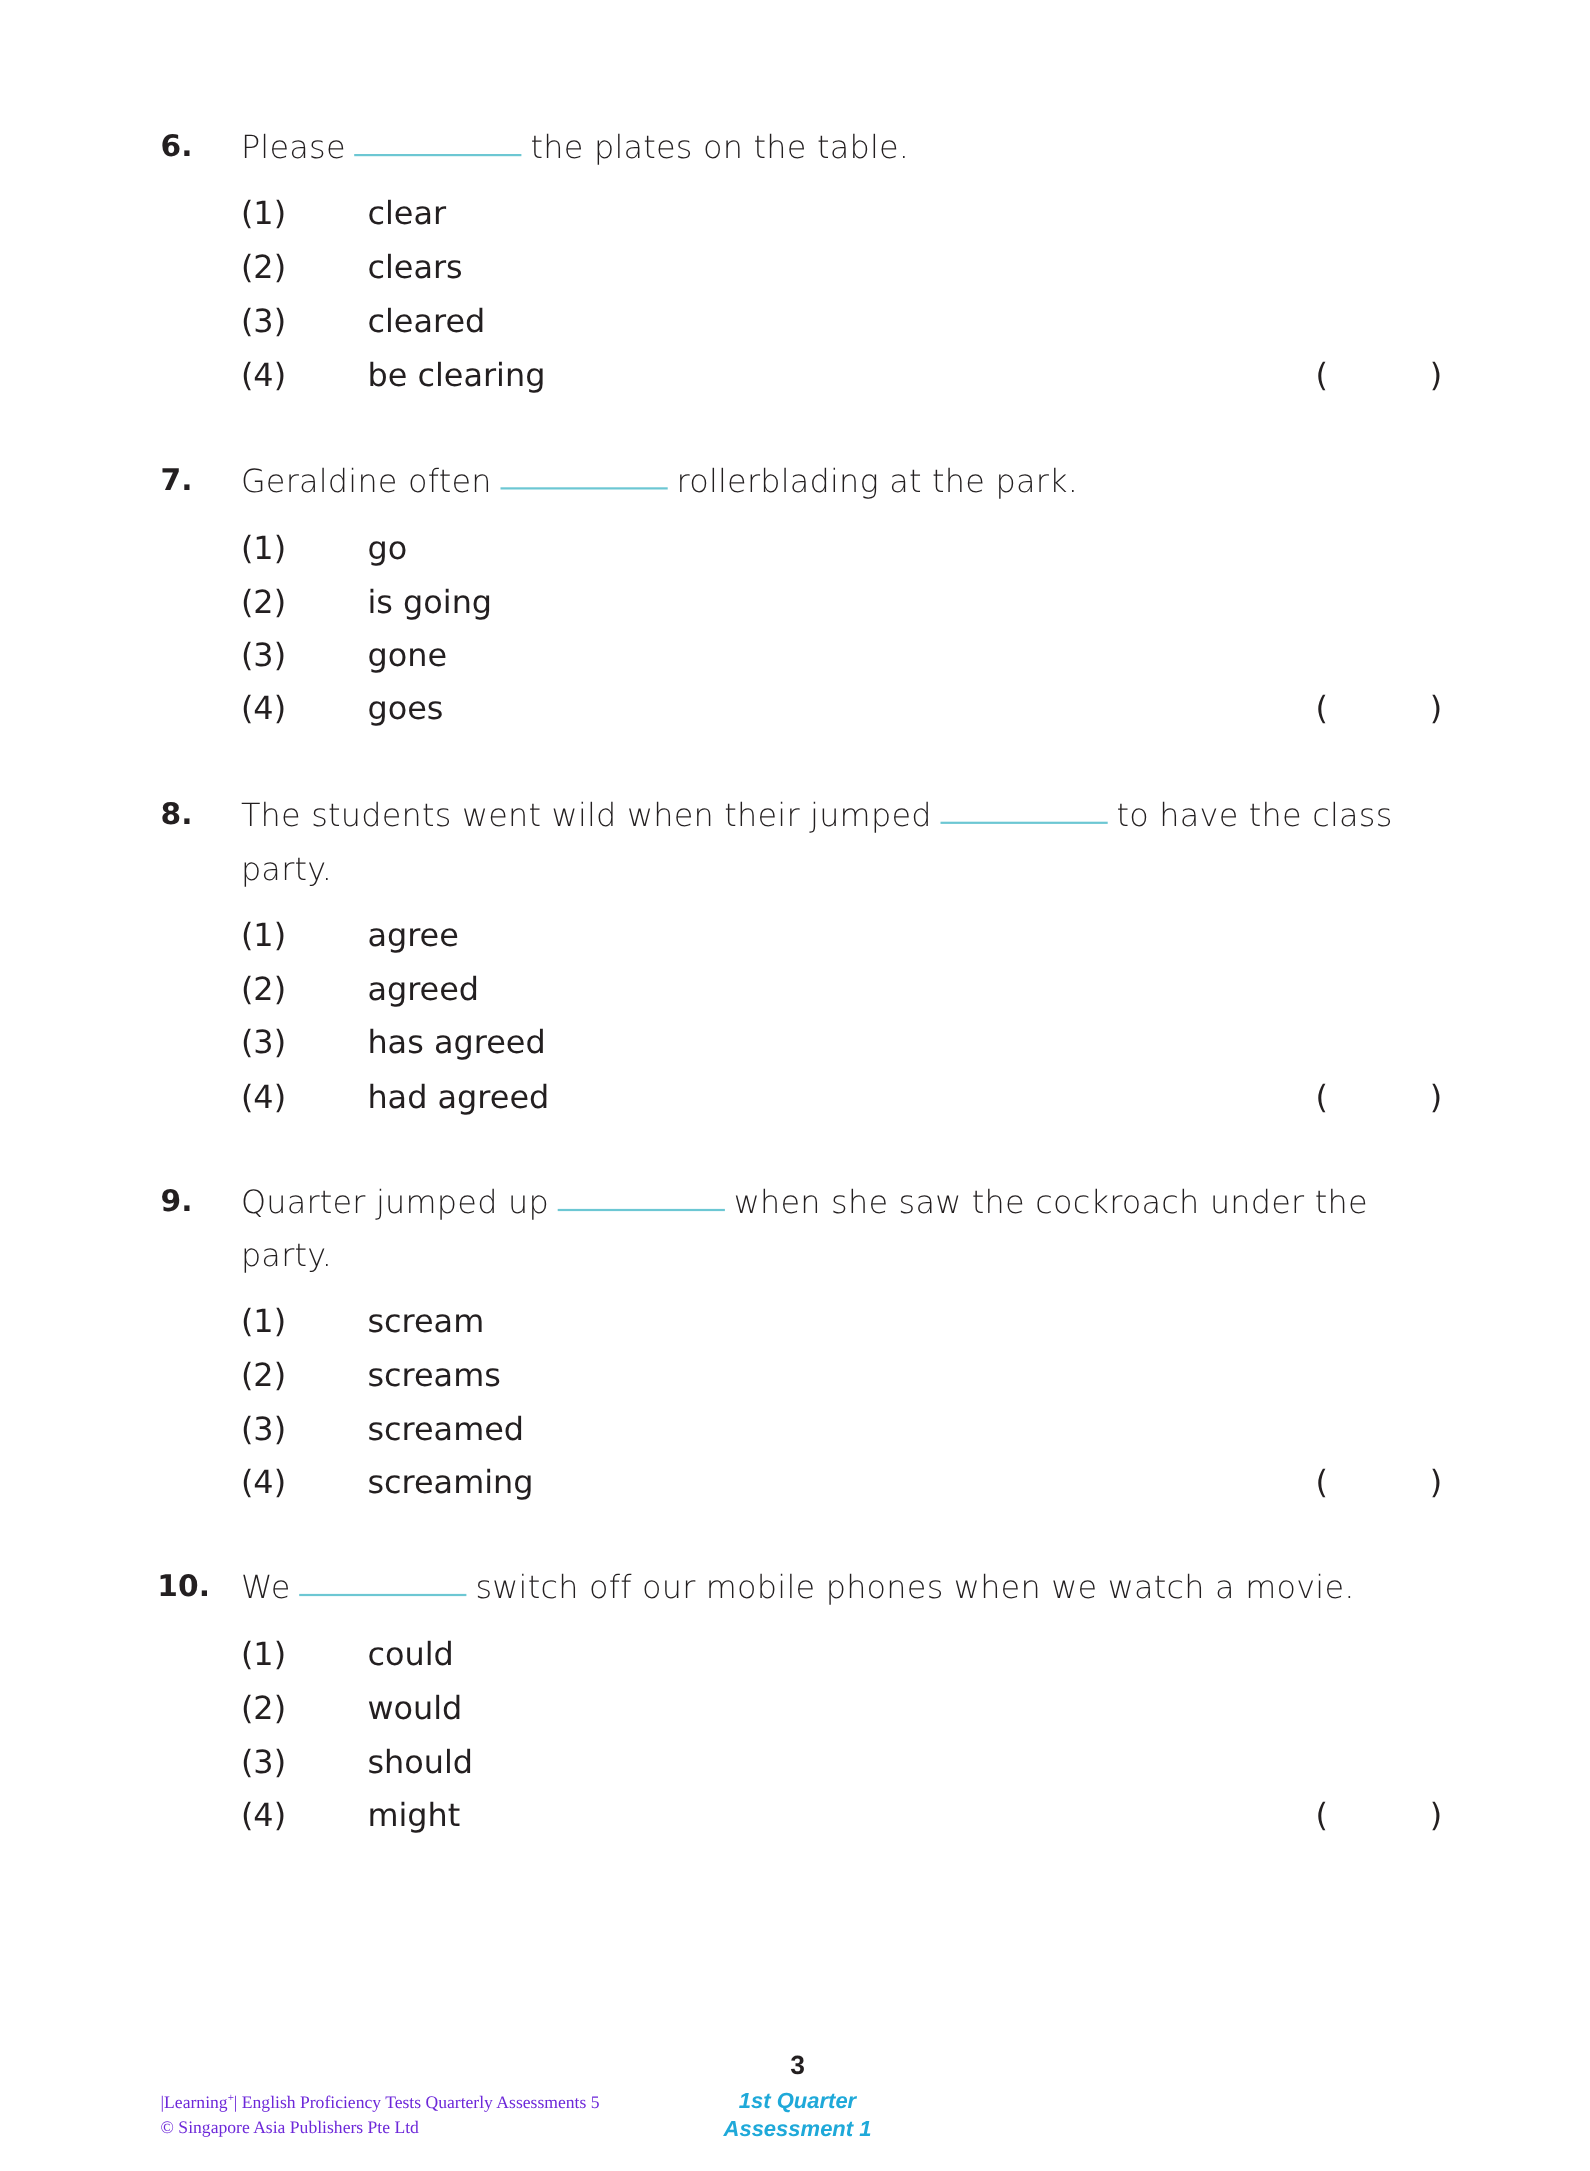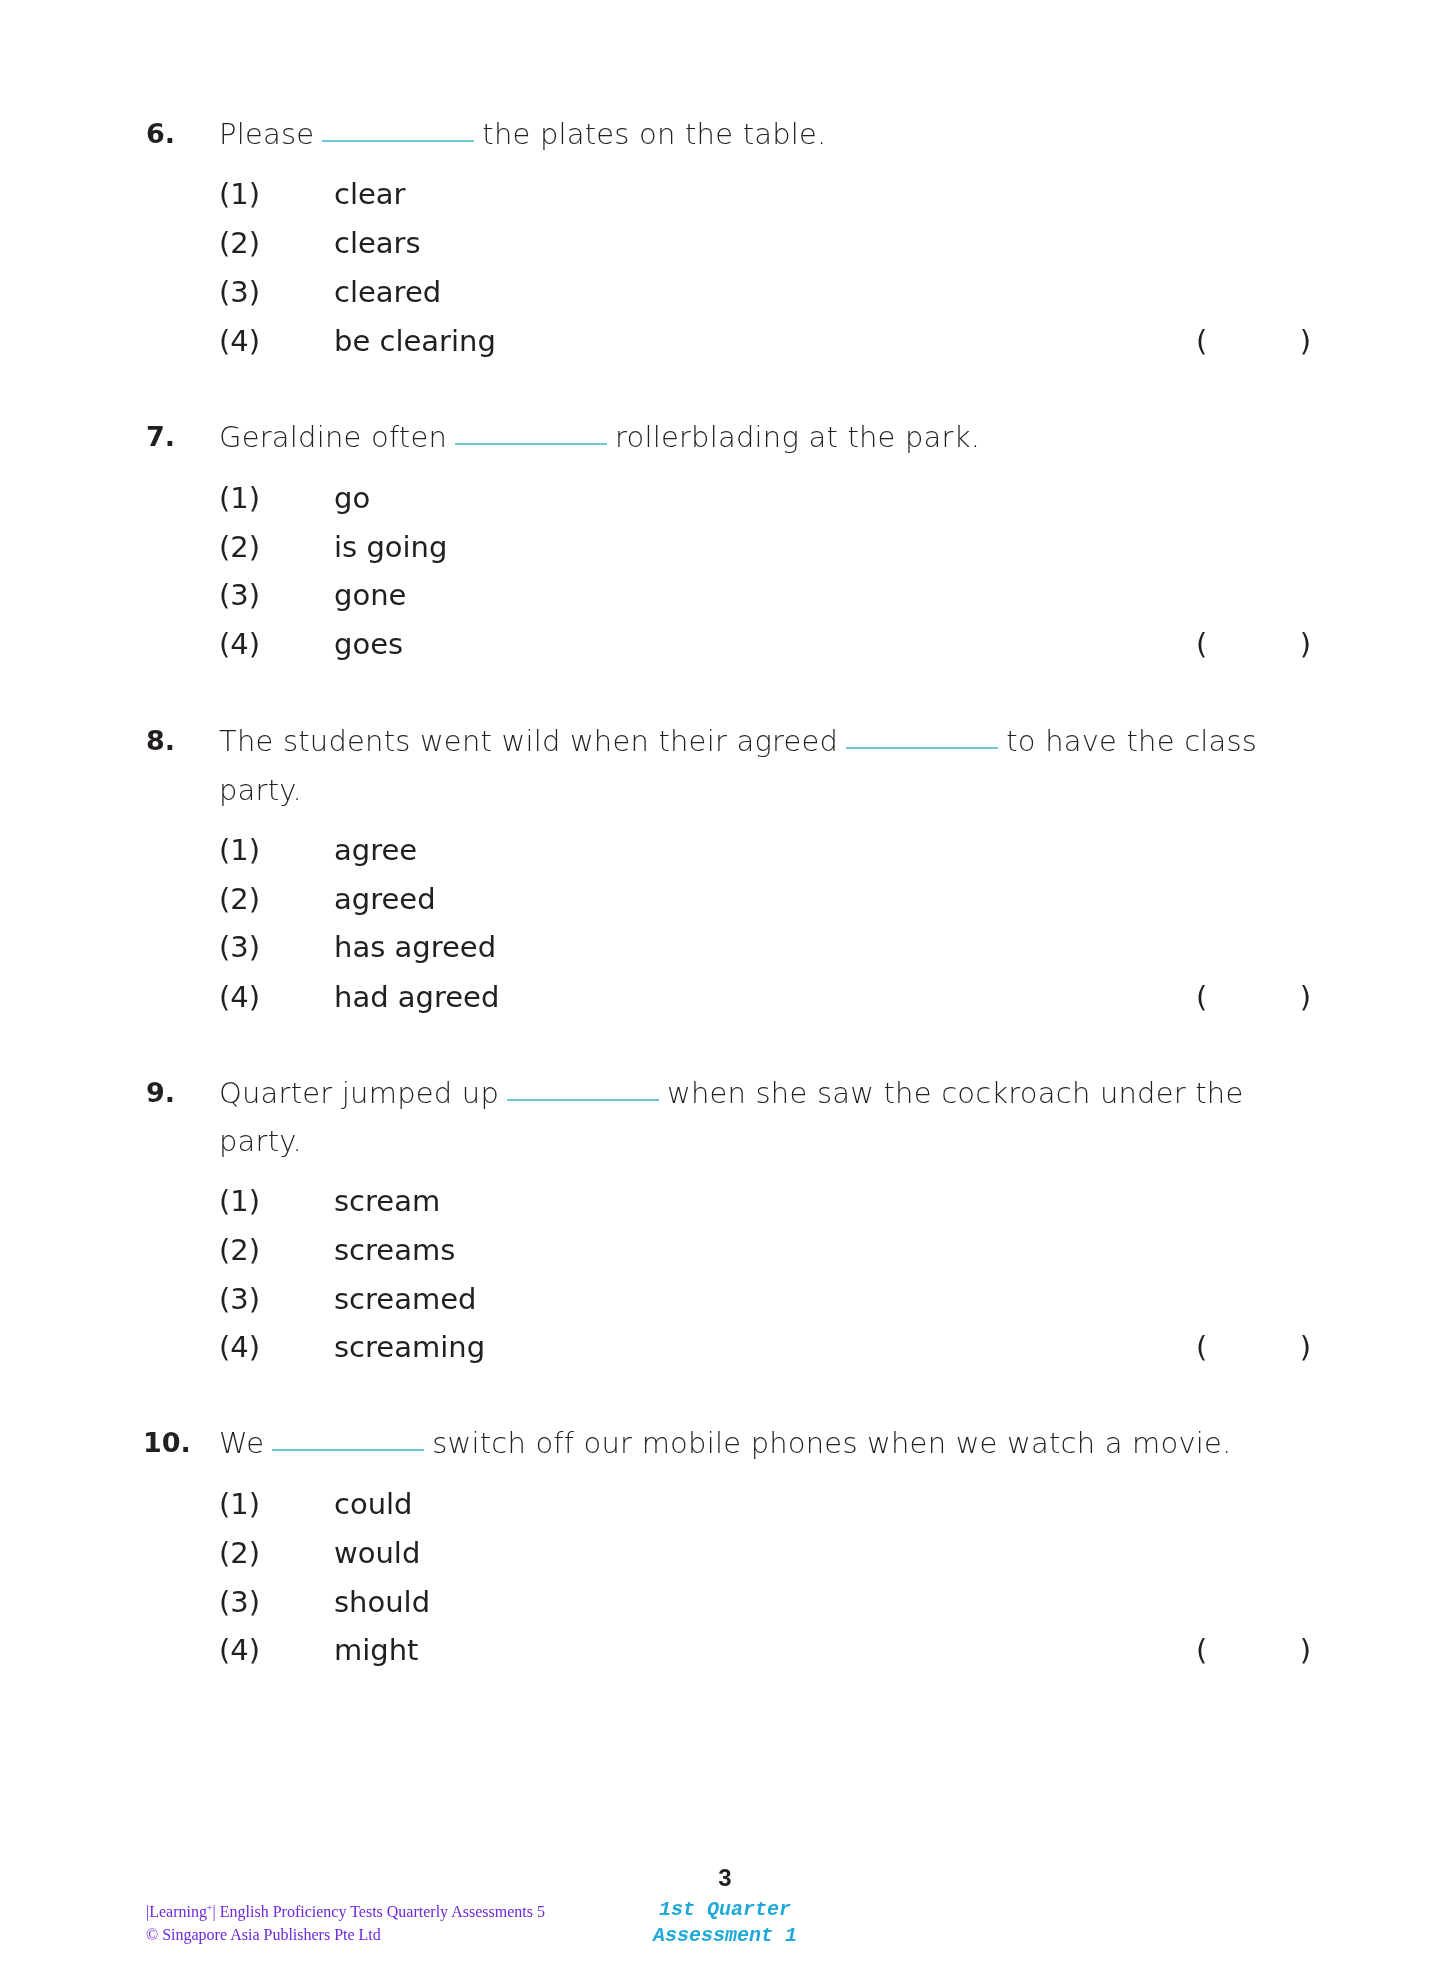--- a/index.html
+++ b/index.html
@@ -16,21 +16,21 @@
   .opt-num { display: inline-block; width: 73px; color: #231f20; }
   .opt-text { color: #231f20; margin-left: 42px; }
   .ans { position: absolute; left: 1196px; width: 115px; font-size: 29px; line-height: 34px; }
   .ans .lp { position: absolute; left: 0; }
   .ans .rp { position: absolute; right: 0; }
   .footer-left { position: absolute; left: 146px; top: 1896px; font-family: "Liberation Serif", serif;
                  font-size: 16px; line-height: 23px; color: #6d28d9; }
   .page-num { position: absolute; left: 710px; top: 1864px; width: 30px; text-align: center;
               font-family: "Liberation Sans", sans-serif; font-weight: bold; font-size: 24px; color: #231f20; }
   .quarter { position: absolute; left: 640px; top: 1897px; width: 170px; text-align: center;
-             font-family: Liberation Mono, monospace; font-weight: bold; font-style: italic;
+             font-family: Liberation Sans, sans-serif; font-weight: bold; font-style: italic;
              font-size: 20px; line-height: 26px; color: #1fa9d9; }
   sup { font-size: 10px; }
 </style>
 </head>
 <body>
 
 <div class="page">
 
   <div class="q">
     <div class="qnum" style="top:117px">6.</div>
@@ -58,21 +58,21 @@
     <div class="opt" style="top:627px"><span class="opt-num">(4)</span><span class="opt-text">goes</span></div>
     <div class="ans" style="top:627px">
         <span class="lp">(</span>
         <span class="rp">)</span>
       </div>
   </div>
 
   <div class="q">
     <div class="qnum" style="top:724px">8.</div>
     <div class="qline" style="top:724px">
-      <span>The students went wild when their agreed</span><span class="blank"></span><span>to have the class</span>
+      <span>The students went wild when their jumped</span><span class="blank"></span><span>to have the class</span>
     </div>
     <div class="qline" style="top:773px">party.</div>
     <div class="opt" style="top:833px"><span class="opt-num">(1)</span><span class="opt-text">agree</span></div>
     <div class="opt" style="top:882px"><span class="opt-num">(2)</span><span class="opt-text">agreed</span></div>
     <div class="opt" style="top:930px"><span class="opt-num">(3)</span><span class="opt-text">has agreed</span></div>
     <div class="opt" style="top:980px"><span class="opt-num">(4)</span><span class="opt-text">had agreed</span></div>
     <div class="ans" style="top:980px">
         <span class="lp">(</span>
         <span class="rp">)</span>
       </div>

